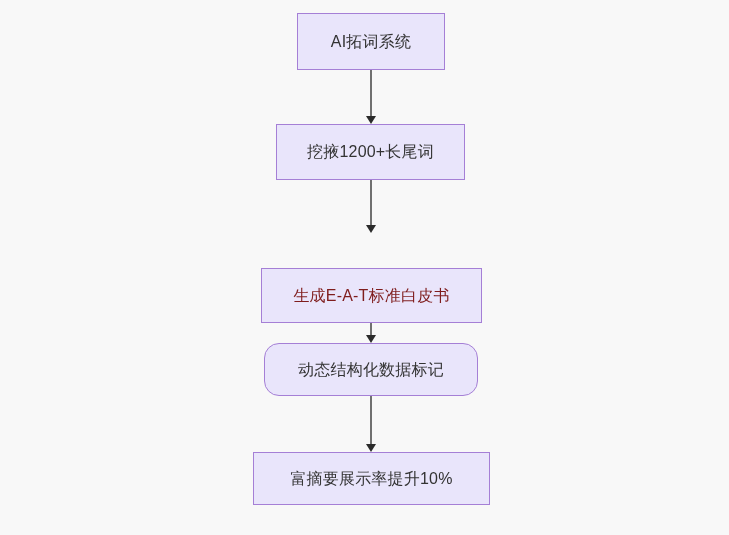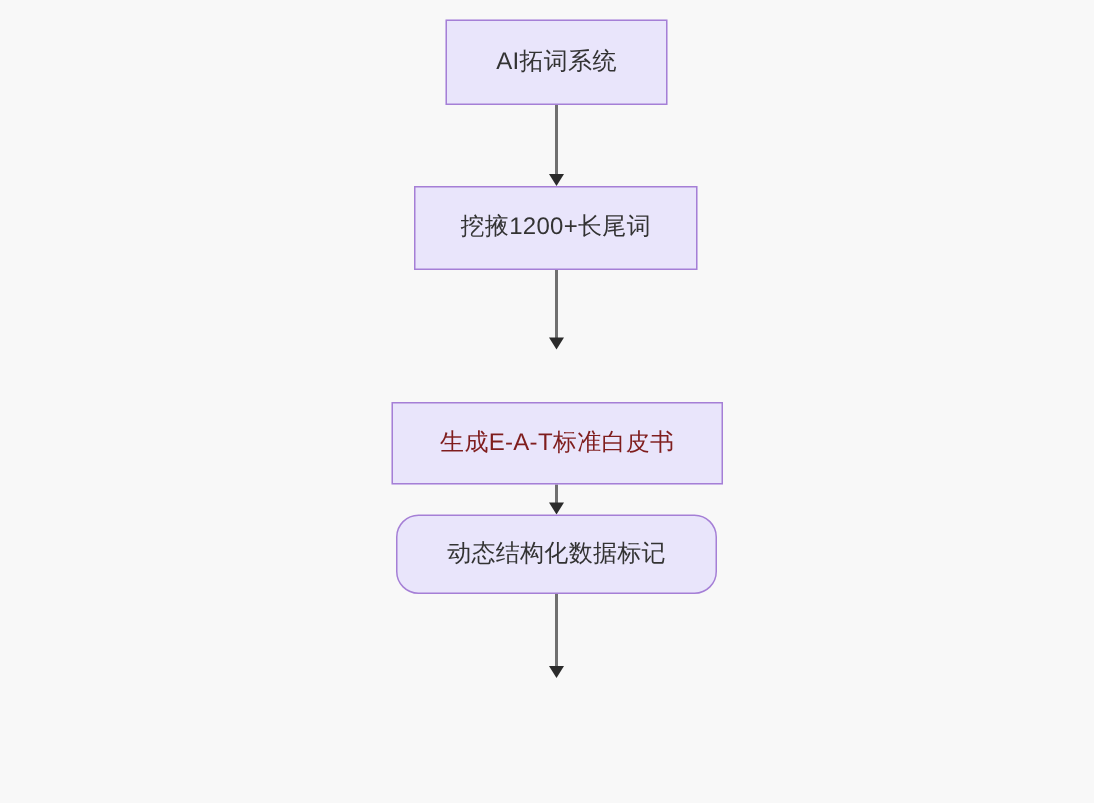--- a/index.html
+++ b/index.html
@@ -91,14 +91,17 @@
   </div>
   <div class="flow-node" id="node-2" style="left: 276px; top: 124px; width: 189px; height: 56px; background: rgb(233, 229, 251); border-color: rgb(165, 127, 214); color: rgb(51, 51, 51);">
     <span class="node-label">挖掖1200+长尾词</span>
   </div>
   <div class="flow-node" id="node-3" style="left: 261px; top: 233px; width: 221px; height: 55px; background: rgb(233, 229, 251); border-color: rgb(165, 127, 214); color: #7f1d1d; margin-top: 35px;">
     <span class="node-label">生成E-A-T标准白皮书</span>
   </div>
   <div class="flow-node" id="node-4" style="left: 264px; top: 343px; width: 214px; height: 53px; background: rgb(233, 229, 251); border-color: rgb(165, 127, 214); color: rgb(51, 51, 51); border-radius: 15px;">
     <span class="node-label">动态结构化数据标记</span>
   </div>
+  <div class="flow-node" id="node-5" style="left: 253px; top: 452px; width: 237px; height: 53px; background: rgb(233, 229, 251); border-color: rgb(165, 127, 214); color: rgb(51, 51, 51);">
+    <span class="node-label">富摘要展示率提升10%</span>
+  </div>
 
 </div>
 
 </body></html>

